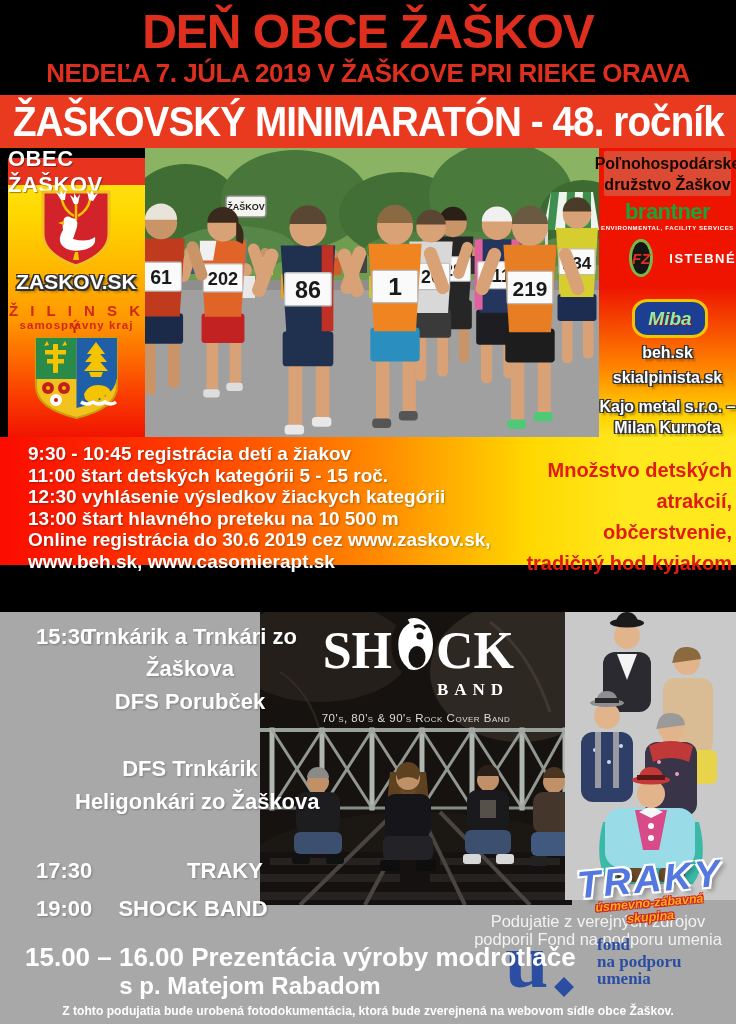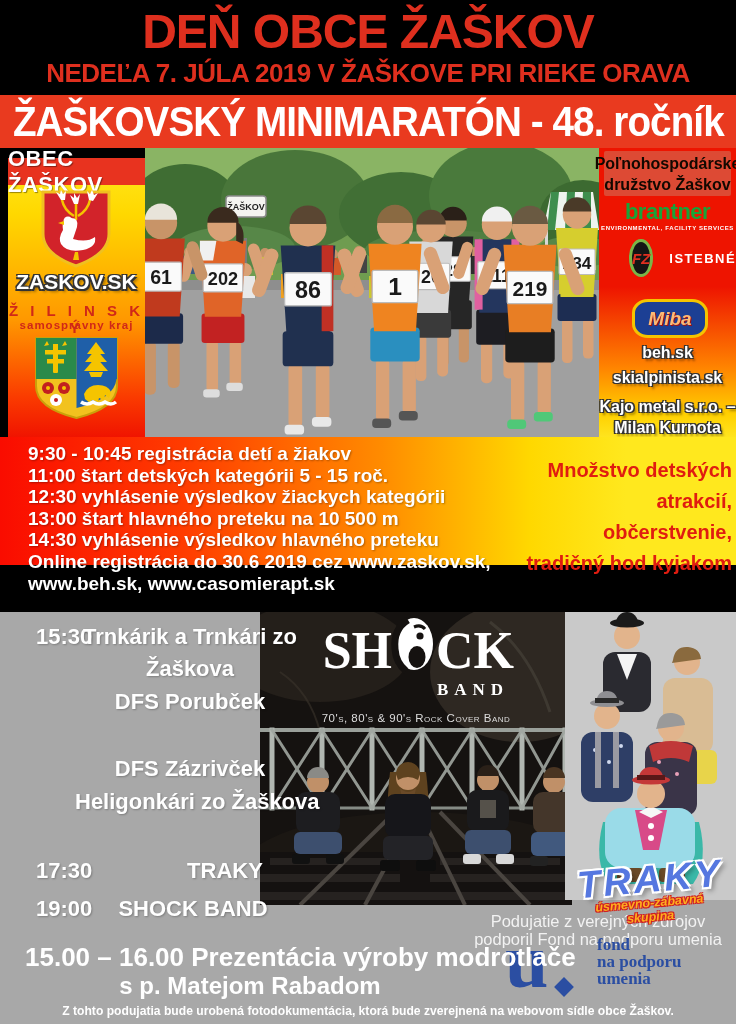--- a/index.html
+++ b/index.html
@@ -43,21 +43,21 @@
             font-weight:800;letter-spacing:-0.5px;}
   .brantner-tag{left:0;top:77px;width:137px;text-align:center;color:#fff;font-size:6px;
                 font-weight:bold;letter-spacing:.6px;}
   .fz-wrap{left:30px;top:92px;width:107px;height:36px;display:flex;align-items:center;}
   .fz-circle{width:32px;height:32px;border-radius:50%;background:#151515;border:3px solid #7ab648;
              display:flex;align-items:center;justify-content:center;color:#e03020;
              font-size:15px;font-style:italic;font-weight:800;}
   .fz-name{color:#fff;font-size:13px;font-weight:bold;letter-spacing:1.5px;margin-left:16px;}
   .miba{left:33px;top:151px;width:70px;height:33px;background:#1c3f94;border-radius:16px/14px;
         border:3px solid #f5c400;display:flex;align-items:center;justify-content:center;}
-  .miba span{color:#fdba74;font-size:19px;font-weight:800;font-style:italic;
+  .miba span{color:#86efac;font-size:19px;font-weight:800;font-style:italic;
              text-shadow:1px 1px 0 #a01010;}
   .beh{left:0;top:196px;width:137px;}
   .ski{left:0;top:221px;width:137px;}
   .kajo{left:0;top:248px;width:137px;line-height:21px;}
   .white-outline{text-align:center;color:#fff;font-size:16px;font-weight:800;
      text-shadow:-1.3px -1.3px 0 #333,1.3px -1.3px 0 #333,-1.3px 1.3px 0 #333,1.3px 1.3px 0 #333,2.5px 2.5px 2.5px rgba(0,0,0,.4);}
 
   
   .band{left:0;top:437px;width:736px;height:128px;
     background:linear-gradient(90deg,#fa0c00 0%,#ff3c00 25%,#ff8c00 52%,#ffd800 72%,#ffe81e 85%,#ffe81e 100%);}
@@ -370,21 +370,20 @@
       <div>Milan Kurnota</div>
     </div>
   </div>
 
   <div class="abs band">
     <div class="abs schedule">
       <div>9:30 - 10:45 registrácia detí a žiakov</div>
       <div>11:00 štart detských kategórii 5 - 15 roč.</div>
       <div>12:30 vyhlásenie výsledkov žiackych kategórii</div>
       <div>13:00 štart hlavného preteku na 10 500 m</div>
-      <div>14:30 vyhlásenie výsledkov hlavného preteku</div>
       <div>Online registrácia do 30.6 2019 cez www.zaskov.sk,</div>
       <div>www.beh.sk, www.casomierapt.sk</div>
     </div>
     <div class="abs attractions">
       <div>Množstvo detských</div>
       <div>atrakcií,</div>
       <div>občerstvenie,</div>
       <div>tradičný hod kyjakom</div>
     </div>
   </div>
@@ -541,21 +540,21 @@
         <rect x="72" y="185" width="28" height="5" fill="#5a1818"></rect>
         <rect x="52" y="278" width="26" height="14" rx="4" fill="#6a4a28"></rect>
         <rect x="94" y="278" width="26" height="14" rx="4" fill="#6a4a28"></rect>
       </g>
     </svg>
 
     <div class="ptext" style="left:36px;top:12px;">15:30</div>
     <div class="ptext pcenter" style="left:75px;top:12px;width:230px;">Trnkárik a Trnkári zo</div>
     <div class="ptext pcenter" style="left:75px;top:44px;width:230px;">Žaškova</div>
     <div class="ptext pcenter" style="left:75px;top:77px;width:230px;">DFS Porubček</div>
-    <div class="ptext pcenter" style="left:75px;top:144px;width:230px;">DFS Zázrivček</div>
+    <div class="ptext pcenter" style="left:75px;top:144px;width:230px;">DFS Trnkárik</div>
     <div class="ptext pcenter" style="left:75px;top:177px;width:230px;">Heligonkári zo Žaškova</div>
     <div class="ptext" style="left:36px;top:246px;">17:30</div>
     <div class="ptext pcenter" style="left:120px;top:246px;width:210px;">TRAKY</div>
     <div class="ptext" style="left:36px;top:284px;">19:00</div>
     <div class="ptext pcenter" style="left:85px;top:284px;width:216px;">SHOCK BAND</div>
 
     <div class="traky-logo">TRAKY</div>
     <div class="traky-tag">úsmevno-zábavná skupina</div>
 
     <div class="funding">

